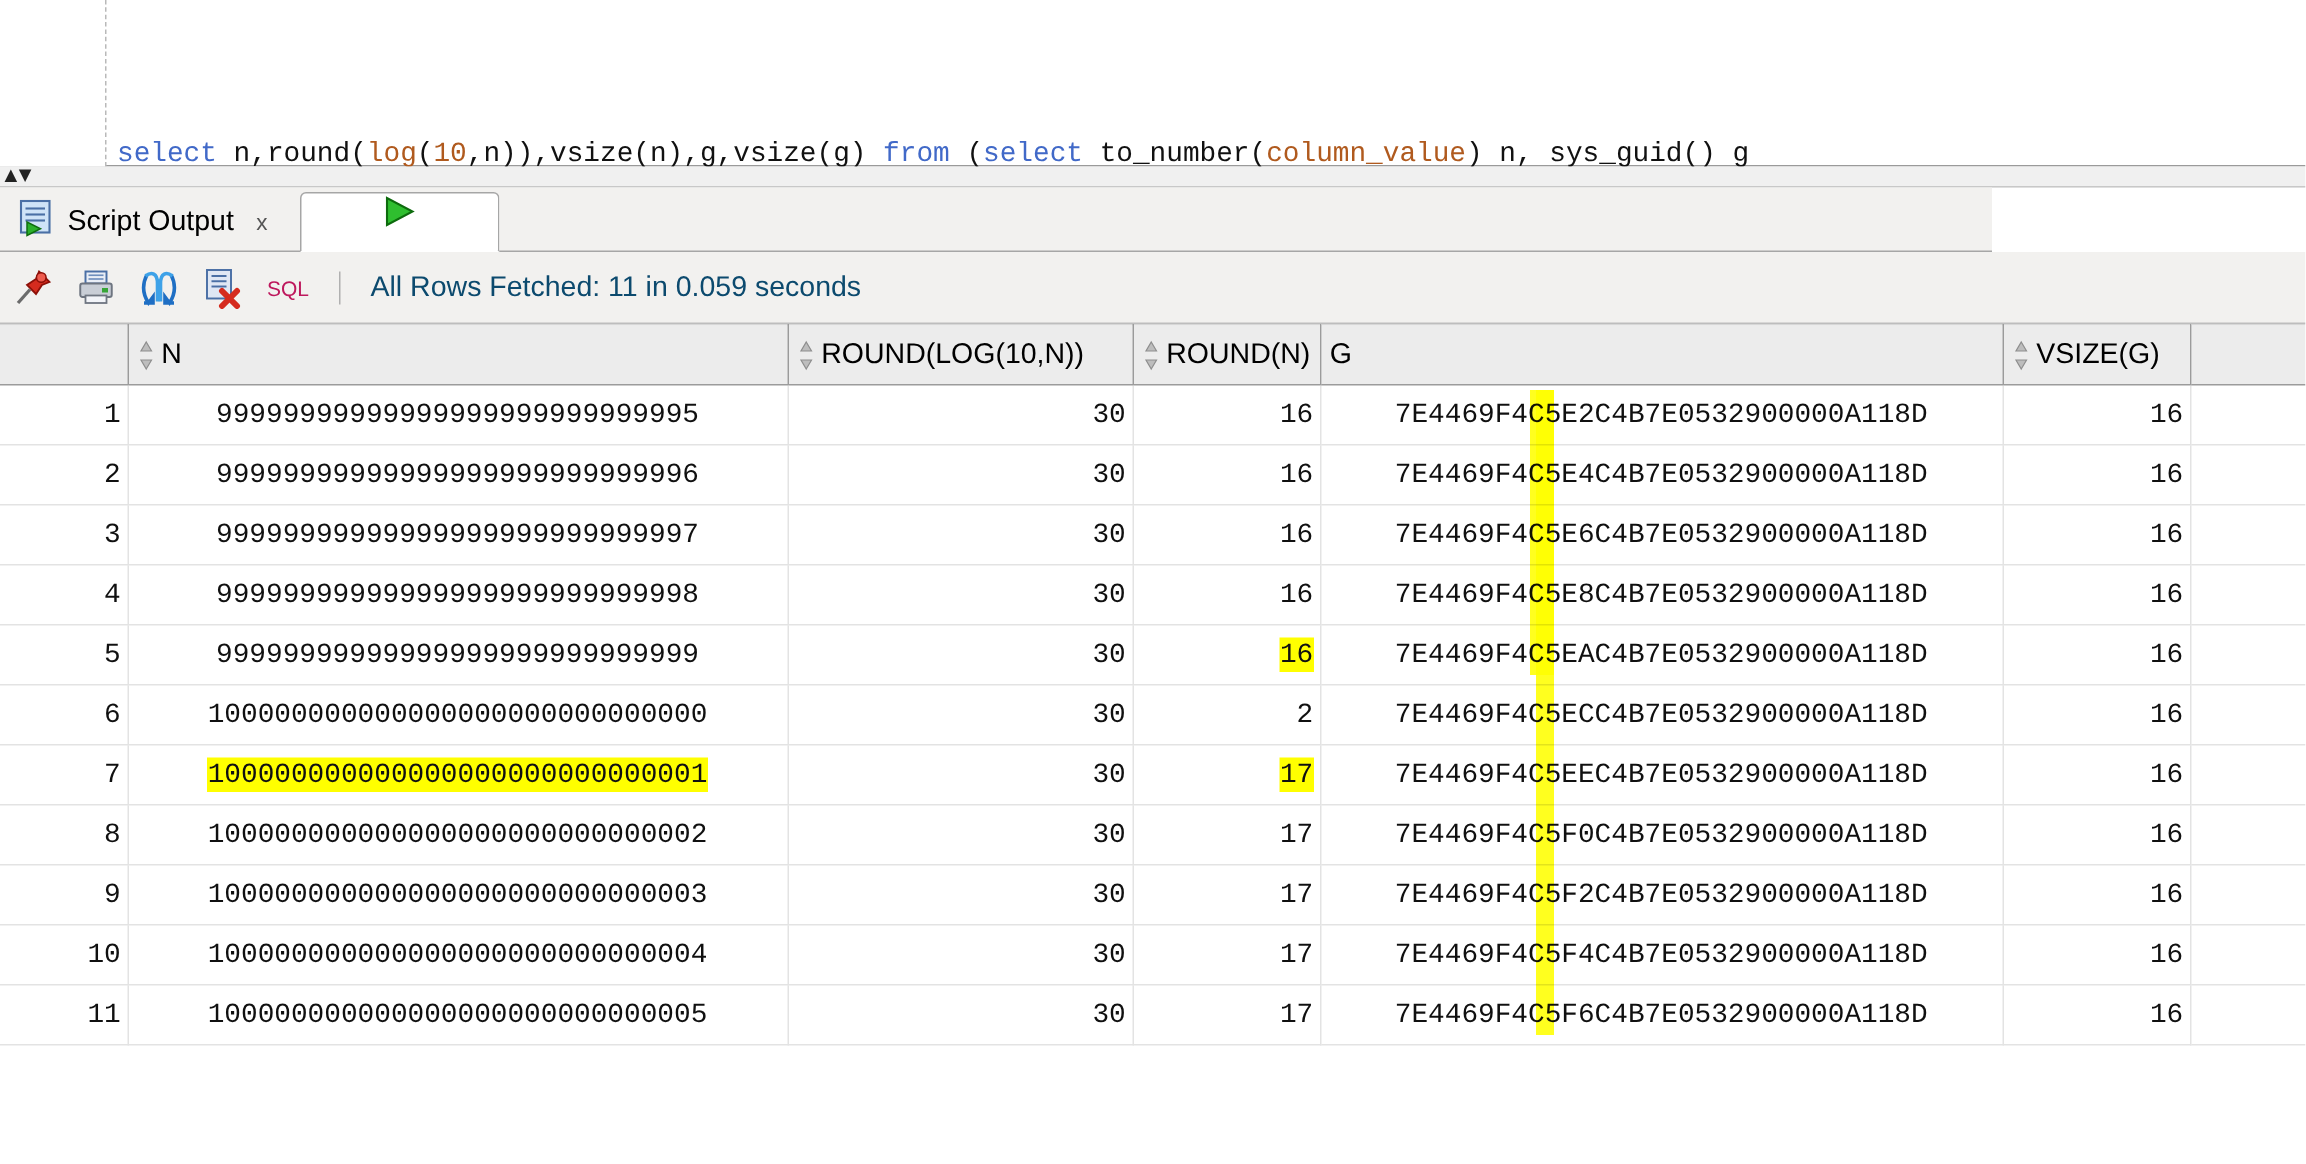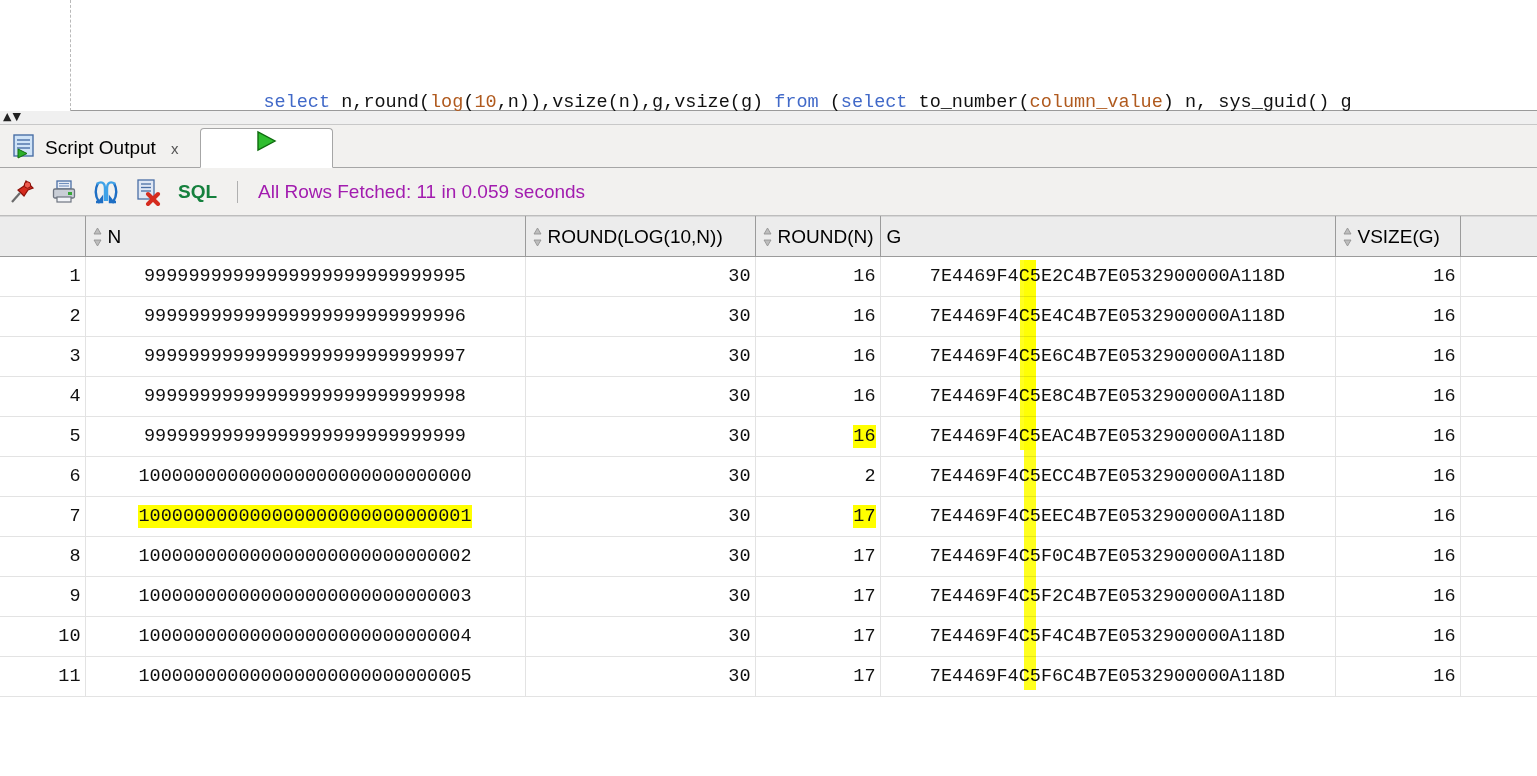--- a/index.html
+++ b/index.html
@@ -10,21 +10,20 @@
     font-family: "Liberation Sans", sans-serif;
     overflow: hidden;
   }
   #app { position: relative; width: 1537px; height: 776px; background:#fff; }
 
   
   .editor {
     position: absolute; left: 0; top: 0; width: 1537px; height: 111px;
     background: #ffffff;
     border-bottom: 1px solid #9a9a9a;
-    text-align: center;
   }
   .editor-gutter {
     position: absolute; left: 0; top: 0; width: 70px; height: 111px;
     background: #ffffff;
   }
   .editor-margin-line {
     position: absolute; left: 70px; top: 0; width: 0; height: 111px;
     border-left: 1px dashed #b9b9b9;
   }
   .code {
@@ -52,21 +51,21 @@
   }
   .split-arrows {
     position:absolute; left: 3px; top: 0px;
     font-size: 11px; color:#222; line-height: 12px;
     font-family:"DejaVu Sans", sans-serif;
     letter-spacing: 1px;
   }
 
   
   .tabstrip {
-    position: absolute; left: 0; top: 125px; width: 1537px; height: 43px;
+    position: absolute; left: 0; top: 125px; width: 1328px; height: 43px;
     background: #f2f1ef;
     border-bottom: 1px solid #a6a6a6;
   }
   .tab {
     position: absolute; top: 3px; height: 40px;
     display: flex; align-items: center; gap: 7px;
     padding: 0 10px;
     font-size: 19px; color: #000;
     cursor: default;
   }
@@ -87,25 +86,25 @@
   
   .restoolbar {
     position: absolute; left: 0; top: 168px; width: 1537px; height: 48px;
     background: #f2f1ef;
     border-bottom: 1px solid #bdbdbd;
     display: flex; align-items: center; gap: 10px;
     padding-left: 6px;
   }
   .tbicon { width: 32px; height: 32px; display:flex; align-items:center; justify-content:center; }
   .sqllabel {
-    font-size: 19px; color: #15803d; font-weight: 700; margin-left: 4px;
+    font-size: 14px; color: #be185d; font-weight: 400; margin-left: 4px;
     font-family:"Liberation Sans",sans-serif;
   }
   .tbsep { width:1px; height: 22px; background:#b0b0b0; margin: 0 10px; }
-  .fetchtext { font-size: 19px; color:#a21caf; }
+  .fetchtext { font-size: 19px; color:#0c4a6e; }
 
   
   .grid {
     position: absolute; left: 0; top: 216px; width: 1537px; height: 560px;
     background: #ffffff;
     font-size: 0;
   }
   table.rs { border-collapse: collapse; table-layout: fixed; width: 1537px; }
   table.rs th {
     height: 40px;

